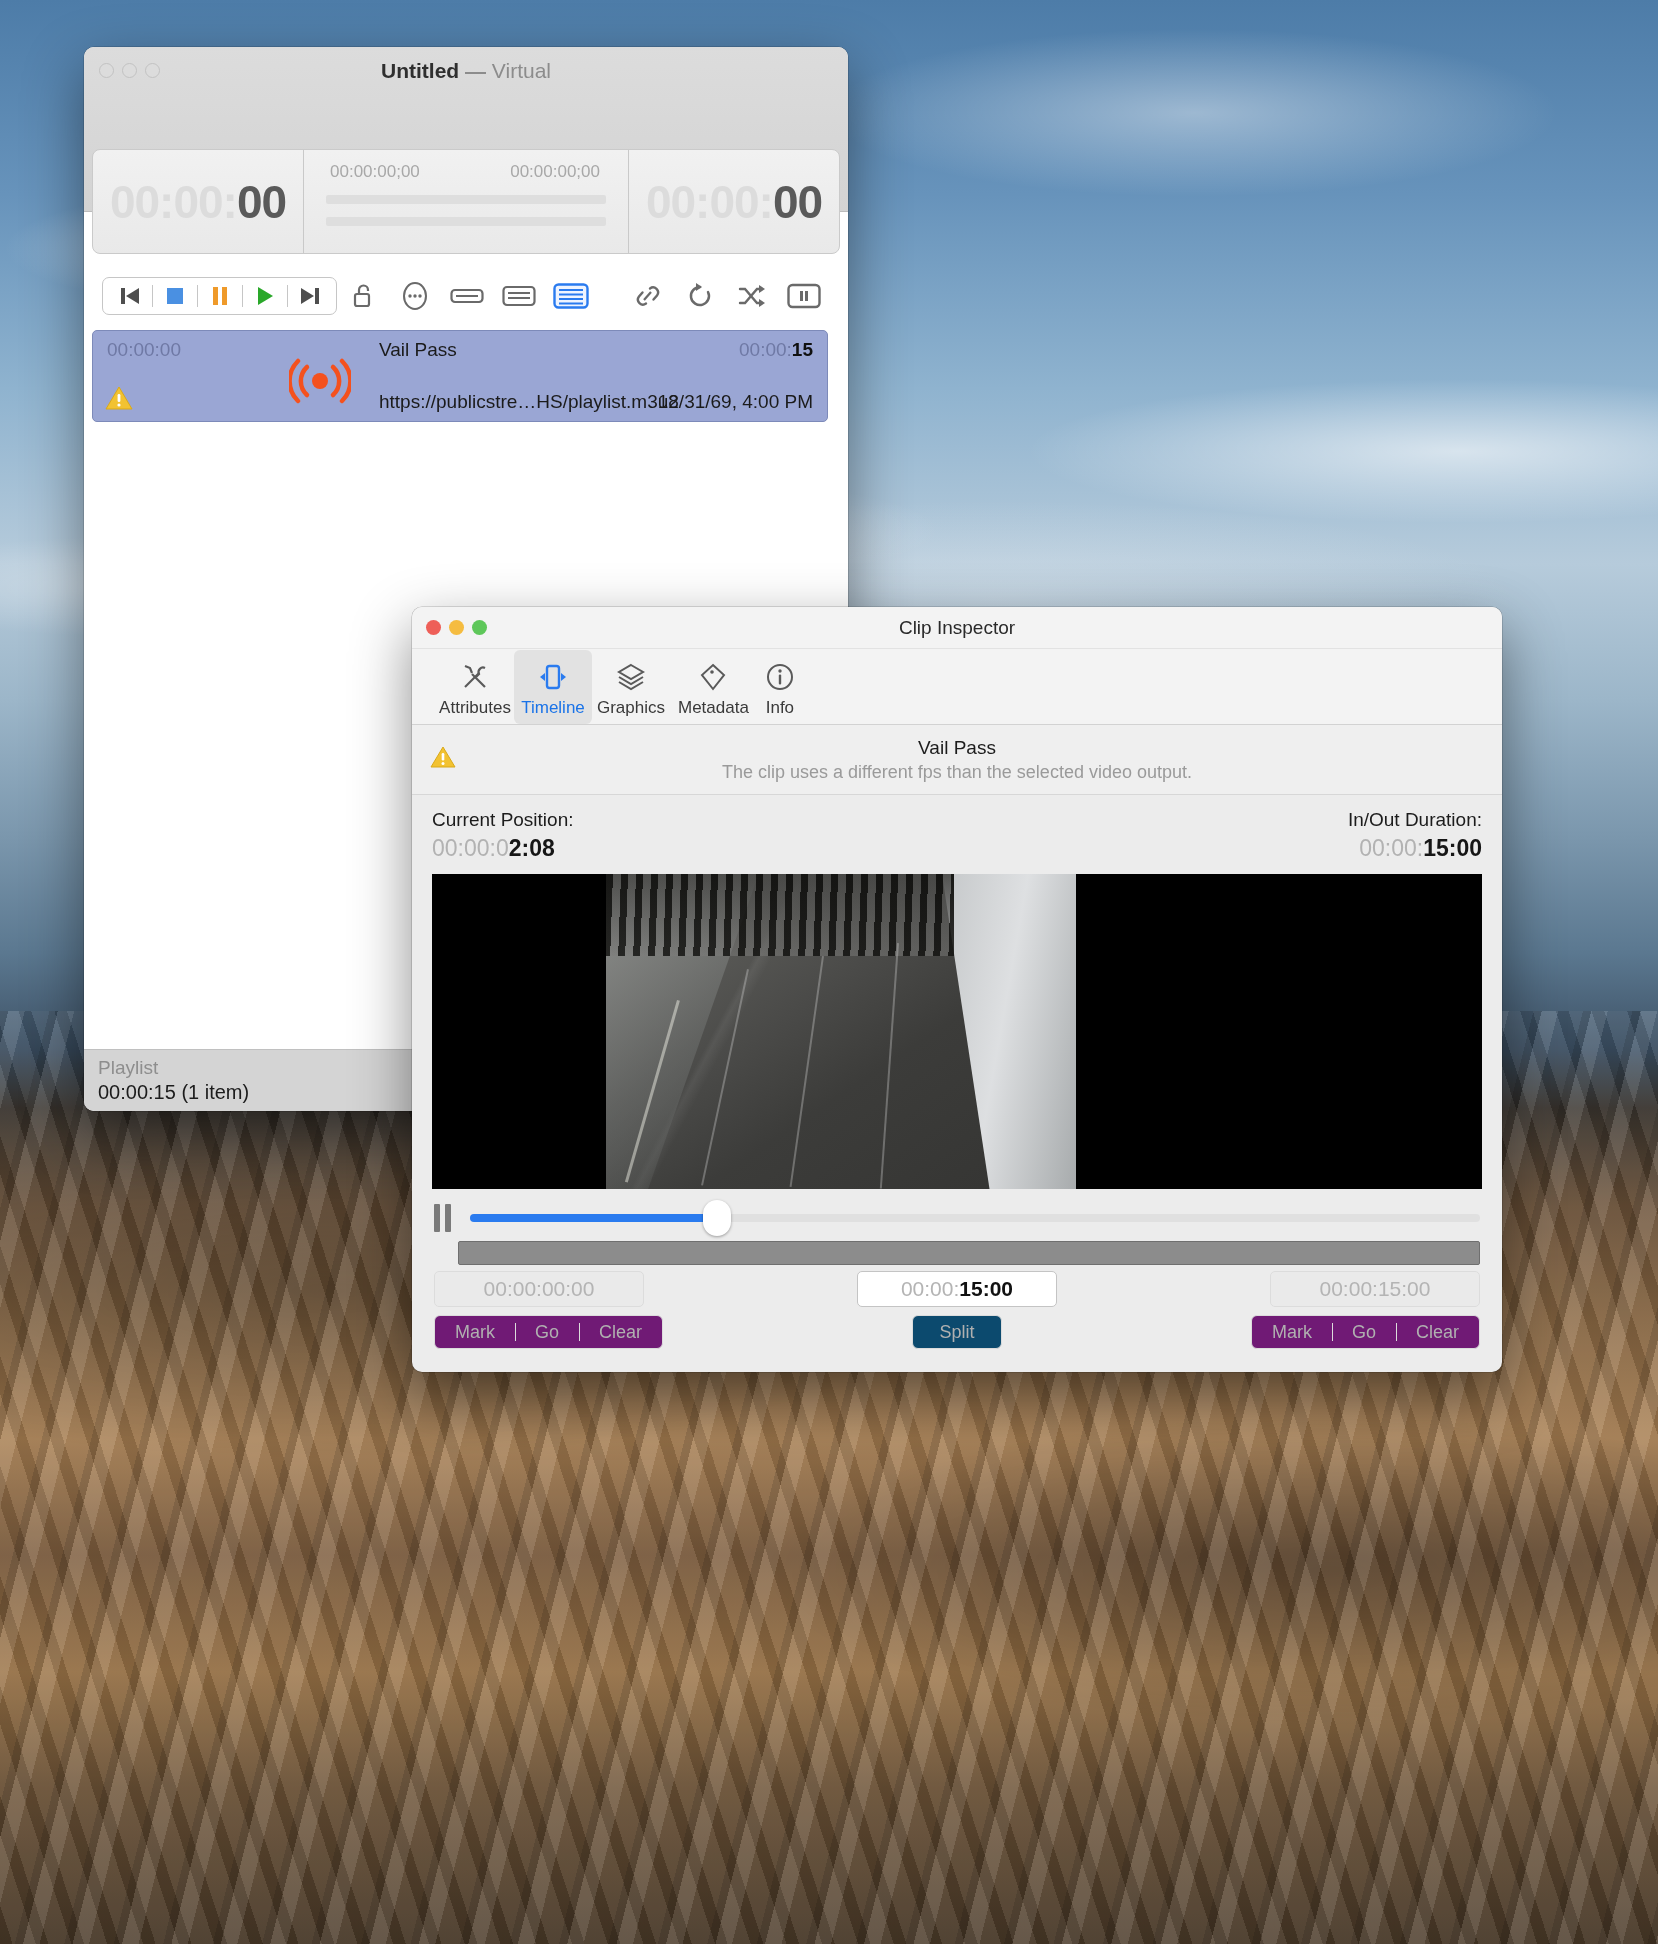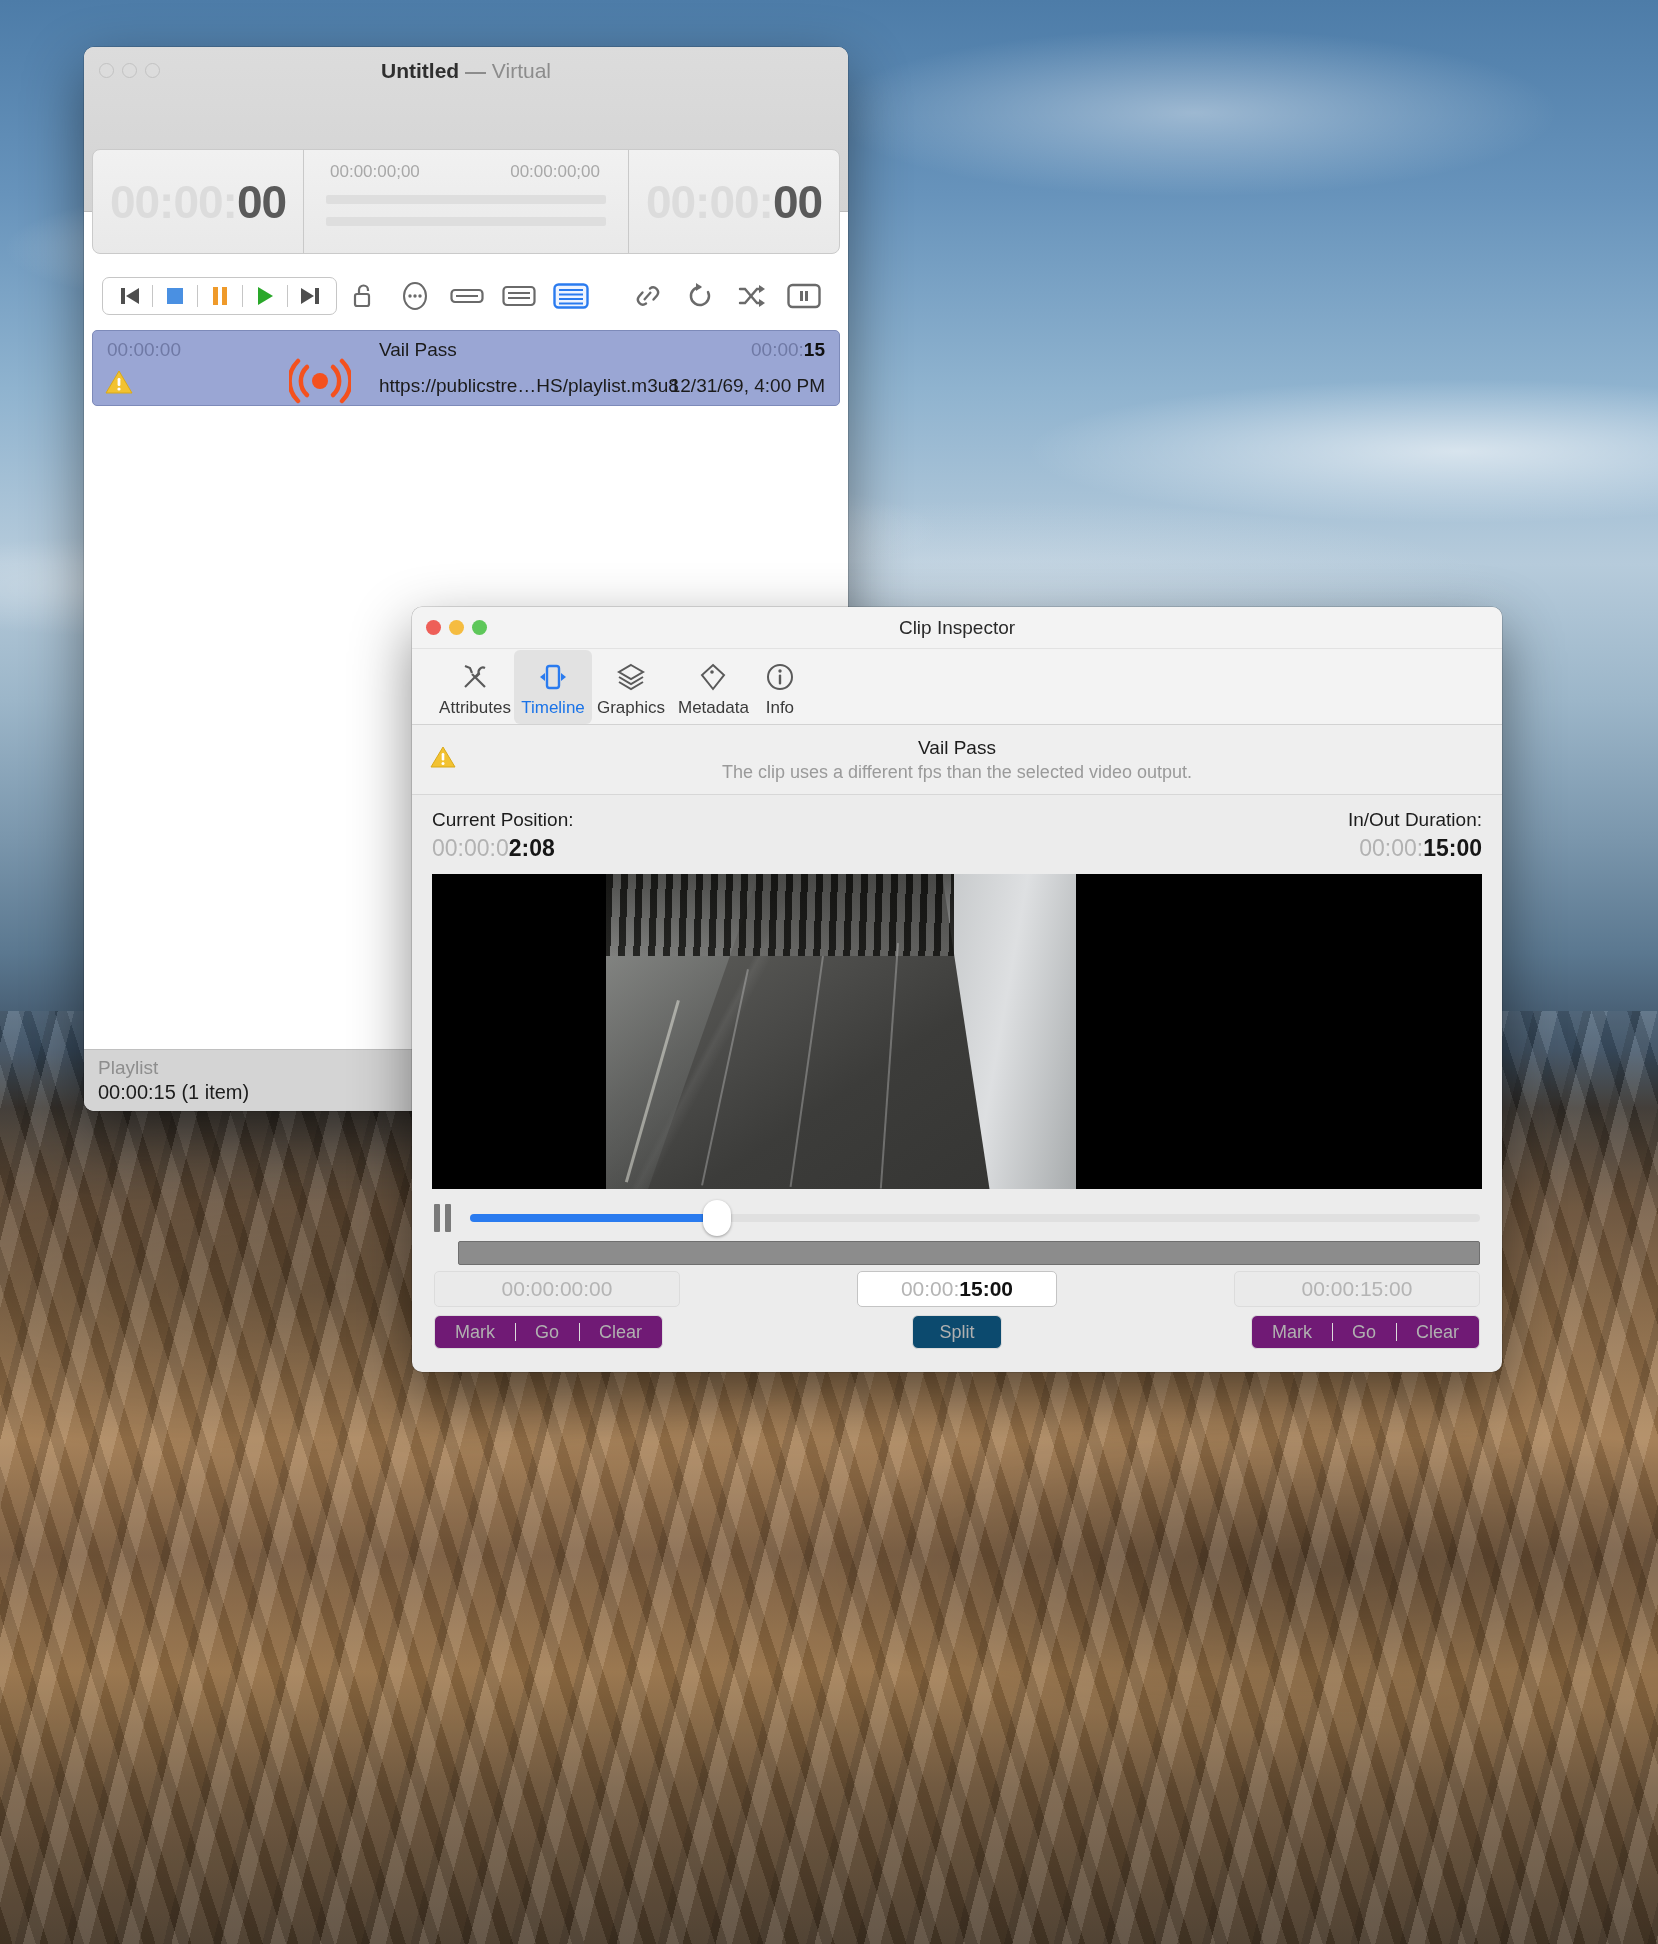--- a/index.html
+++ b/index.html
@@ -158,21 +158,21 @@
     width: 1px; background: #c6c6c6;
   }
   .icon-btn {
     width: 52px; height: 40px;
     display: flex; align-items: center; justify-content: center;
   }
   #transport-right { margin-left: auto; display: flex; align-items: center; }
 
   
   #clip-row {
-    position: absolute; left: 8px; right: 8px; top: 283px; height: 76px;
+    position: absolute; left: 8px; right: 20px; top: 283px; height: 92px;
     background: #9aa6d4; border: 1px solid #7d8ab9; border-radius: 5px;
     color: #1c1c1c;
   }
   #clip-tc-start {
     position: absolute; left: 14px; top: 8px;
     font-size: 19px; color: #6f79a5;
   }
   #clip-name {
     position: absolute; left: 286px; top: 8px;
     font-size: 19px; color: #1b1b1b;
@@ -330,21 +330,21 @@
   .col-r { width: 32%; text-align: right; }
 
   #inout-fields { display: flex; padding: 6px 22px 0 22px; gap: 0; }
   .field-wrap { display: flex; }
   .tc-field {
     height: 36px; border-radius: 5px;
     display: flex; align-items: center; justify-content: center;
     font-size: 21px;
   }
   .tc-field.disabled {
-    width: 246px; background: #eaeaea; border: 1px solid #dcdcdc; color: #b4b4b4;
+    width: 210px; background: #eaeaea; border: 1px solid #dcdcdc; color: #b4b4b4;
   }
   .tc-field.enabled {
     width: 200px; background: #ffffff; border: 1px solid #c4c4c4;
   }
   .tc-field.enabled .dim { color: #b4b4b4; }
   .tc-field.enabled .lit { color: #111; font-weight: bold; }
 
   #inout-buttons { display: flex; padding: 8px 22px 0 22px; }
   .seg-group {
     display: flex; height: 34px; border: 1px solid #dcdcdc; border-radius: 6px;

